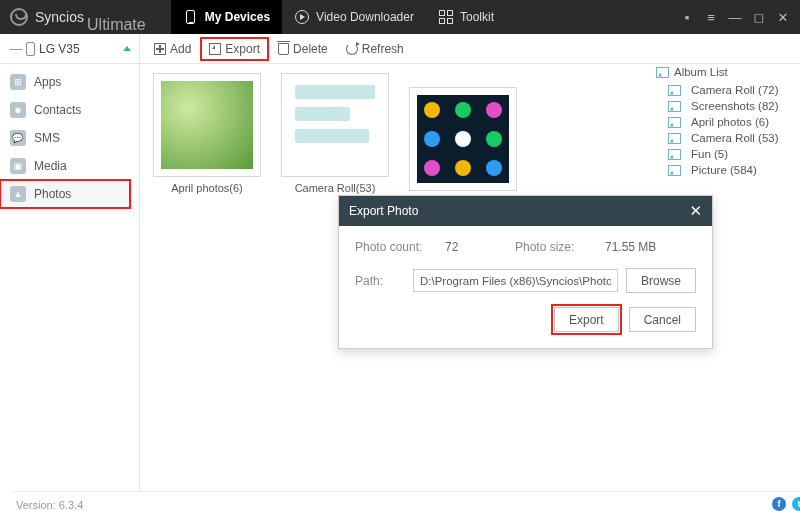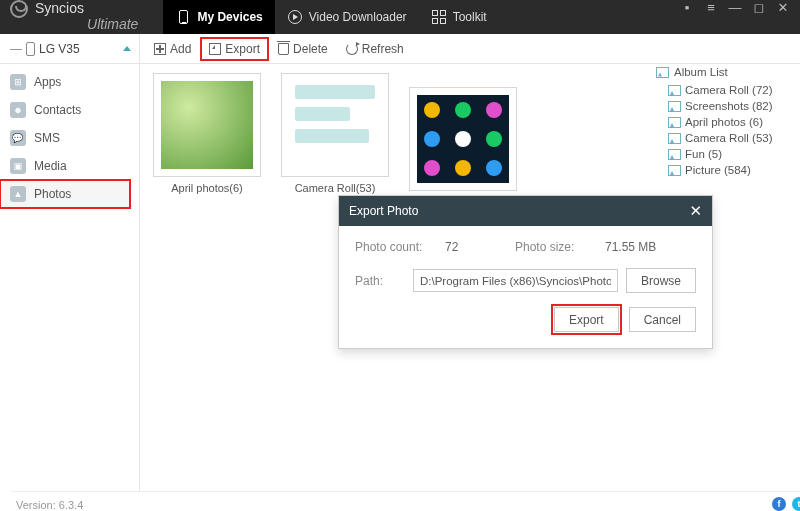--- a/index.html
+++ b/index.html
@@ -1,23 +1,23 @@
 <!DOCTYPE html>
 <html><head>
 <meta charset="utf-8">
 <style>
   * { box-sizing: border-box; margin: 0; padding: 0; font-family: "Segoe UI", Arial, sans-serif; }
   body { width: 800px; height: 511px; background: #fff; overflow: hidden; font-size: 12px; color: #333; }
 
   
-  .titlebar { height: 34px; background: #2b2b2b; display: flex; color: #ddd; }
+  .titlebar { height: 34px; background: #2b2b2b; display: flex; align-items: center; color: #ddd; }
   .logo-circle { width: 18px; height: 18px; border: 2px solid #999; border-radius: 50%; margin: 0 7px 0 10px; position: relative; }
   .logo-circle::after { content:''; position:absolute; top:4px; left:3px; width:8px; height:4px; border:2px solid #999; border-top:none; border-radius:0 0 8px 8px; }
   .app-name { font-size: 14px; font-weight: 500; margin-right:3px;}
-  .app-sub  { font-size: 14px; font-style: italic; color:#aaa; margin-top:16px;}
+  .app-sub  { font-size: 16px; color:#aaa; margin-top:16px;}
   .nav { display:flex; margin-left: 25px; align-self:stretch; }
   .nav-item { display:flex; align-items:center; padding:0 12px; color:#ddd; gap:6px; font-size:12px; cursor:pointer; }
   .nav-item.active { background:#000; color:#fff; font-weight:600; }
   .ico { width:16px; height:16px; display:inline-flex; justify-content:center; align-items:center; }
   .phone-ico { width:9px; height:14px; border:1.5px solid #fff; border-radius:2px; position:relative; }
   .phone-ico::after{content:''; position:absolute; bottom:0; left:2px; width:4px; height:1px; background:#fff;}
   .play-ico { width:14px; height:14px; border:1.5px solid #ddd; border-radius:50%; position:relative;}
   .play-ico::after{content:''; position:absolute; left:4px; top:3px; border-left:5px solid #ddd; border-top:3.5px solid transparent; border-bottom:3.5px solid transparent;}
   .grid-ico { display:grid; grid-template-columns:6px 6px; grid-template-rows:6px 6px; gap:2px;}
   .grid-ico span{border:1.3px solid #ddd;}
@@ -65,21 +65,21 @@
   .leaf-img{width:100%;height:100%;background:radial-gradient(circle at 30% 30%,#cfe9a0,#5a9b3a);}
   .ui-img{width:100%;height:100%;background:#fff; display:flex;flex-direction:column;}
   .ui-img div{height:14px;background:#c7e6e6;margin:4px 6px;border-radius:2px;}
   .soc-img{width:100%;height:100%;background:#0b1d2c;display:grid;grid-template-columns:repeat(3,1fr);grid-template-rows:repeat(3,1fr);place-items:center;}
   .soc-img i{width:16px;height:16px;border-radius:50%;display:block;}
   .c1{background:#f3b700}.c2{background:#18c964}.c3{background:#e14eca}.c4{background:#2f9cf4}.c5{background:#fff}
 
   
   .rightpane{ width:150px; padding:2px 6px 0 6px; font-size:11.5px; color:#555;}
   .rp-head{display:flex;align-items:center;gap:5px;margin-bottom:4px;}
-  .rp-item{display:flex;align-items:flex-end;gap:4px;padding:2px 0 2px 12px;cursor:pointer;}
+  .rp-item{display:flex;align-items:center;gap:10px;padding:2px 0 2px 12px;cursor:pointer;}
   .pic-ic{width:13px;height:11px;border:1.2px solid #6fb1c7;position:relative;}
   .pic-ic::after{content:'';position:absolute;left:1px;bottom:0;width:4px;height:4px;background:#6fb1c7;clip-path:polygon(0 100%,50% 0,100% 100%);} 
 
   
   .dialog{position:absolute;left:295px;top:195px;width:375px;background:#fff;border:1px solid #ccc;box-shadow:0 4px 10px rgba(0,0,0,.15);margin-left:43px;}
   .dlg-title{height:30px;background:#34444d;color:#fff;display:flex;align-items:center;padding:0 10px;font-size:12px;}
   .dlg-title .x{margin-left:auto;cursor:pointer;font-size:15px;}
   .dlg-body{padding:14px 16px 16px;font-size:12px;color:#666;}
   .dlg-row{display:flex;align-items:center;margin-bottom:14px;}
   .dlg-row .lab{color:#888;}

